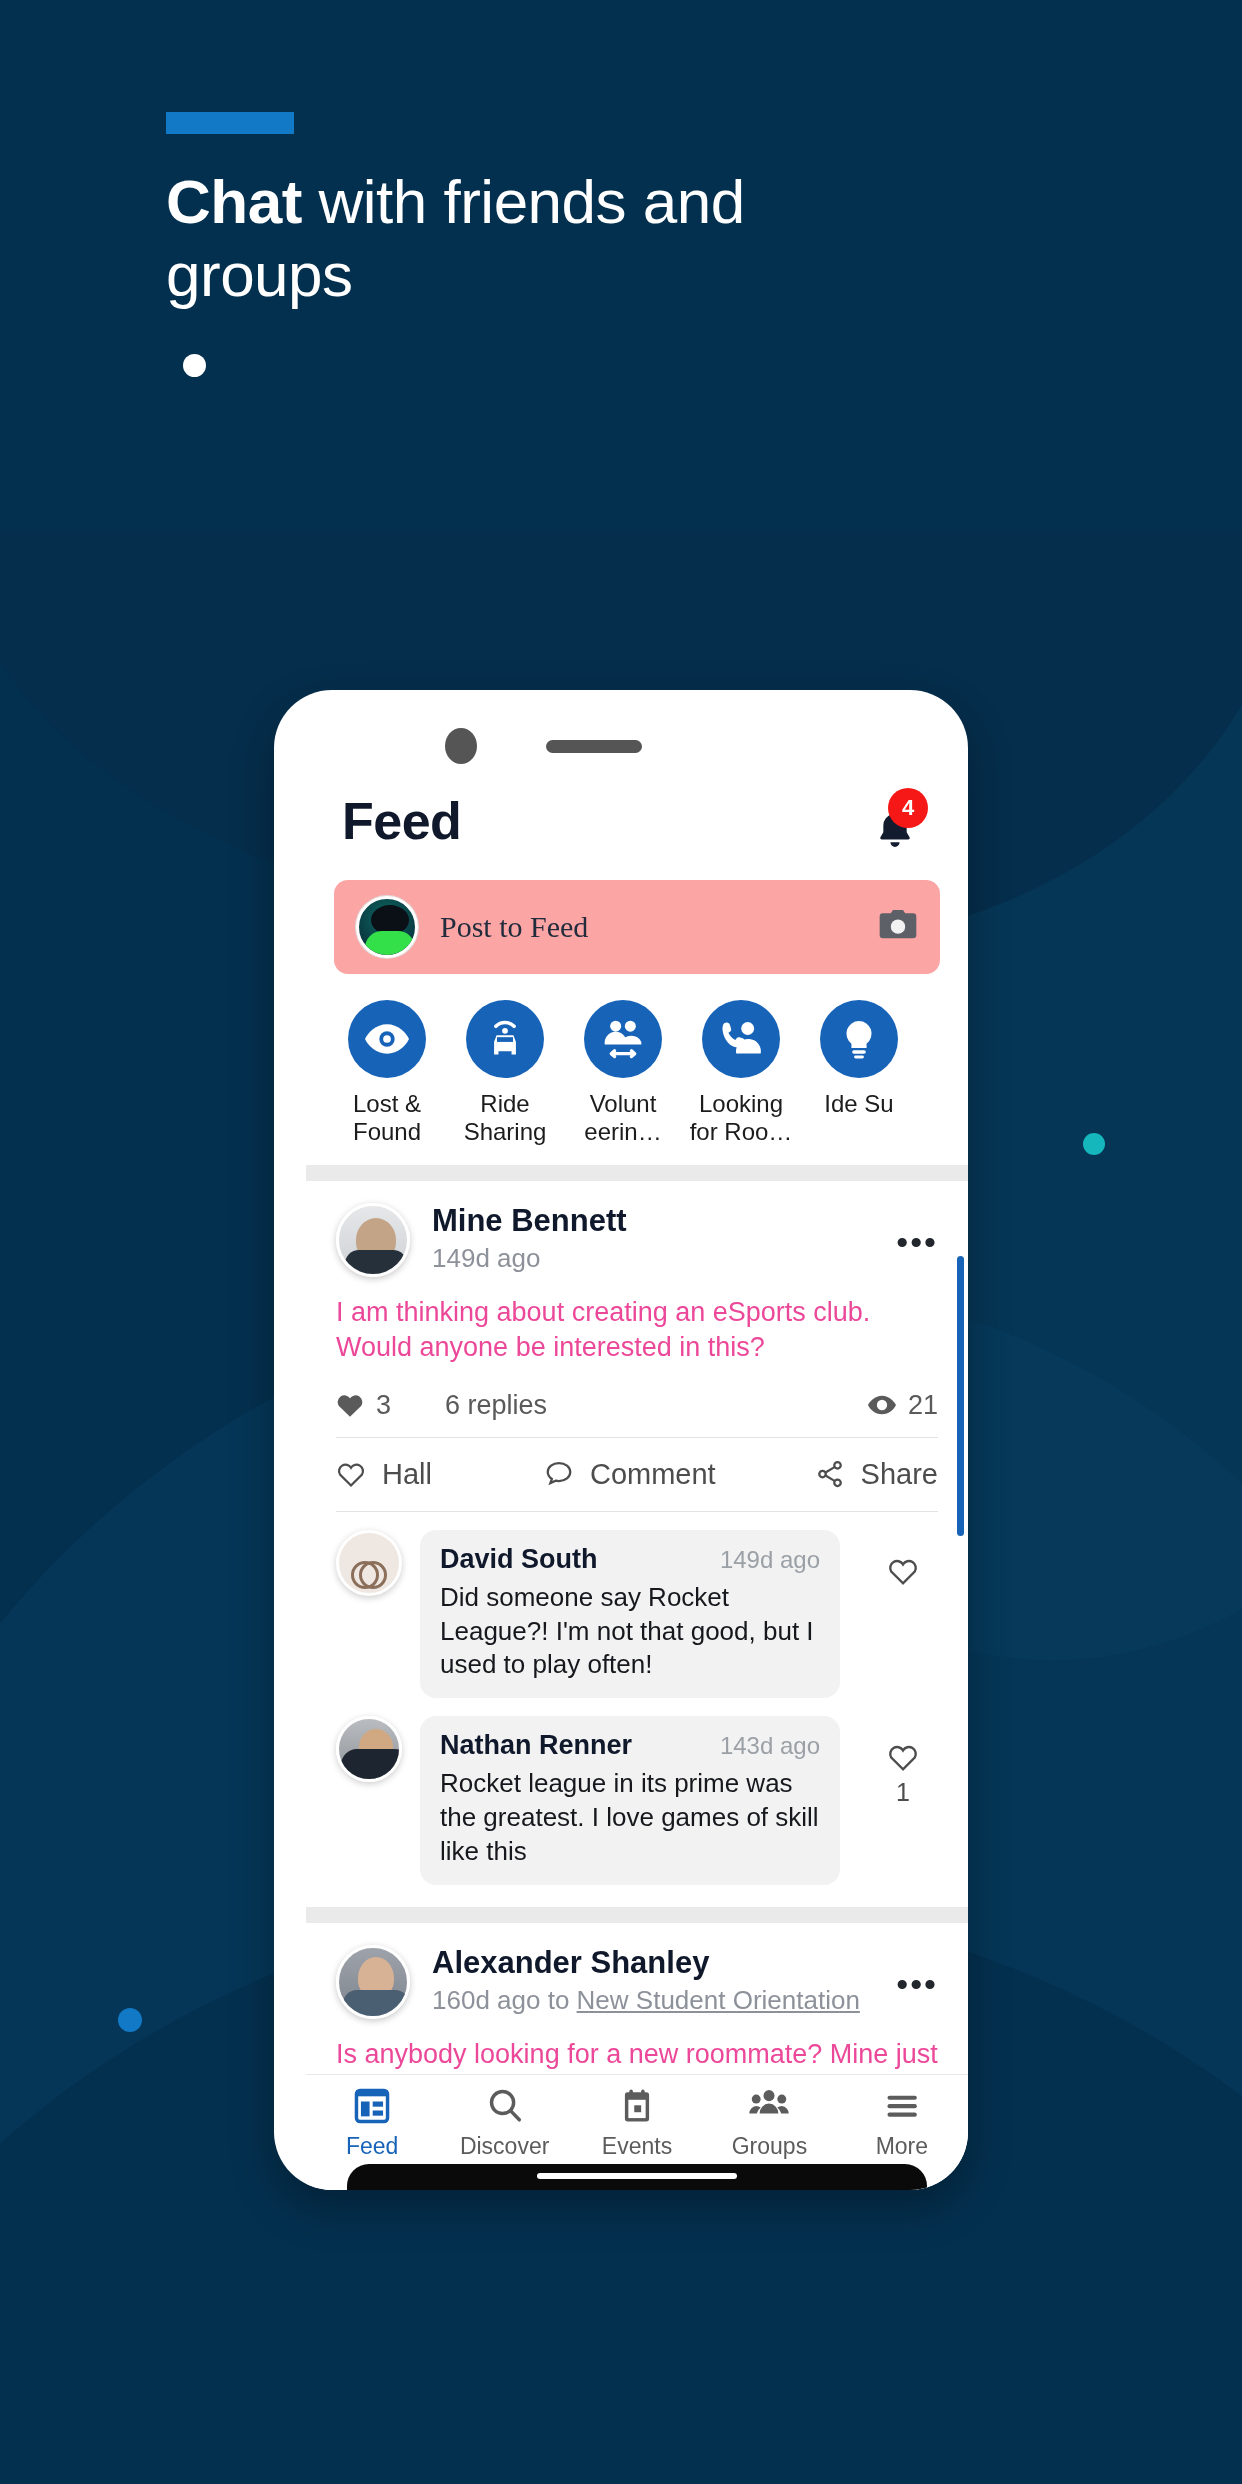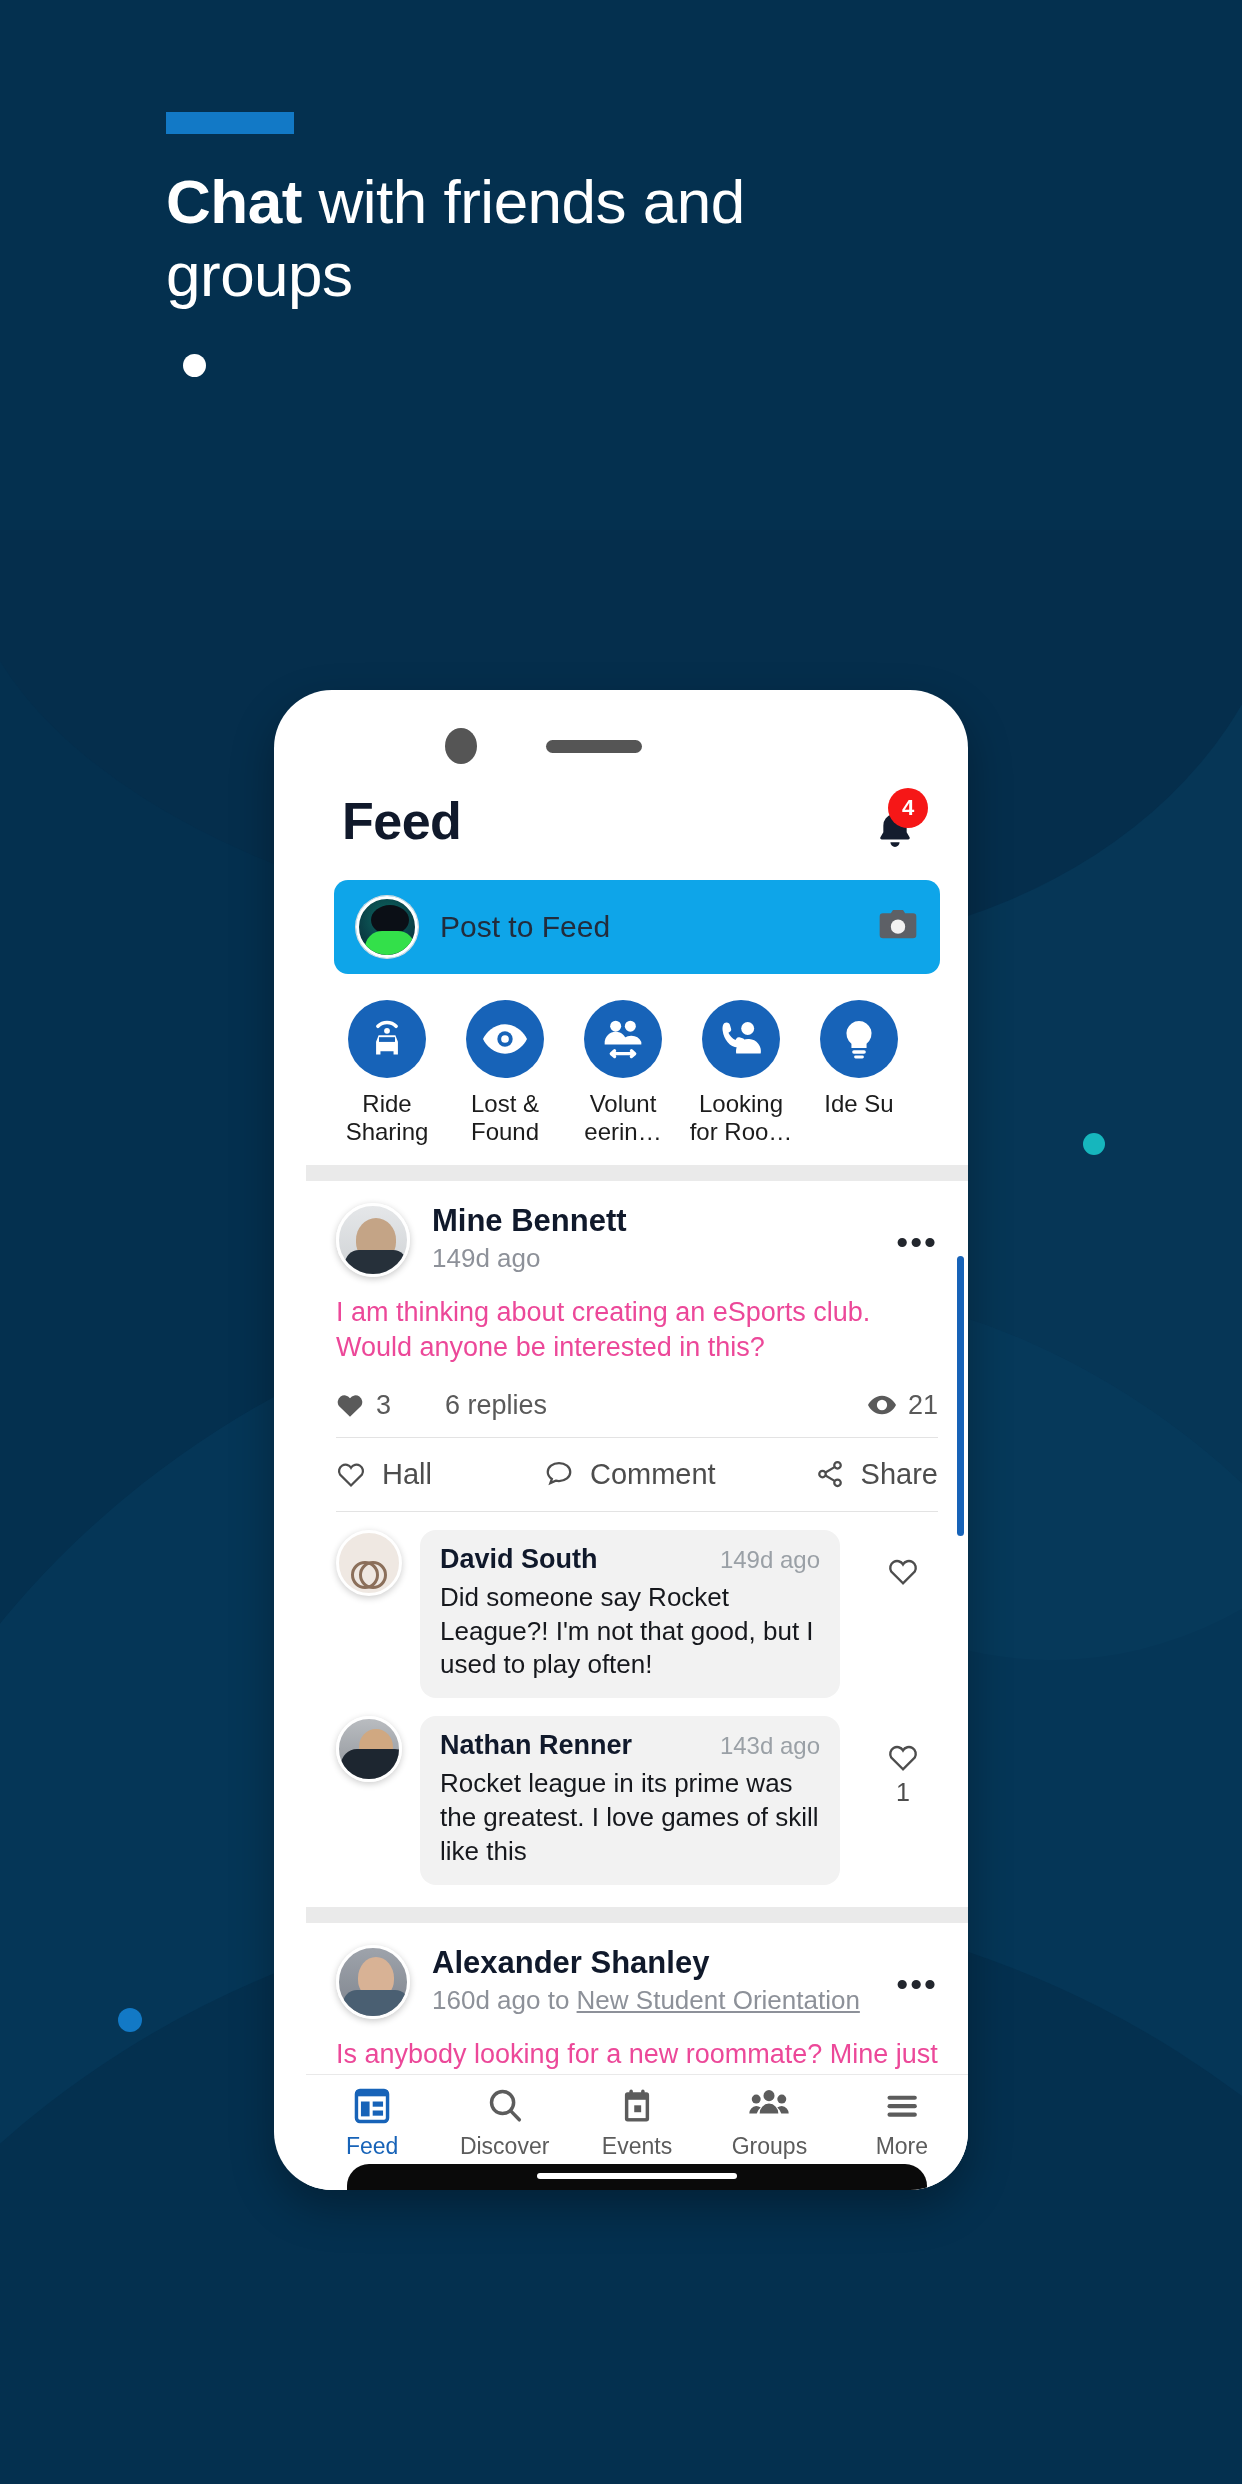--- a/index.html
+++ b/index.html
@@ -88,22 +88,22 @@
     position:absolute; right:-2px; top:-2px;
     width:40px; height:40px; border-radius:50%;
     background:#f61717; color:#fff;
     font-size:22px; font-weight:600;
     display:flex; align-items:center; justify-content:center;
   }
 
   
   .post-box {
     margin:28px 28px 0 28px;
-    height:94px; background:#0ea5e9; border-radius:14px;
-    display:flex; align-items:center; padding:0 22px;
+    height:94px; background:#fca5a5; border-radius:14px;
+    display:flex; align-items:center; padding:0 22px;font-family:Liberation Serif, serif;
   }
   .pb-avatar {
     width:62px; height:62px; border-radius:50%;
     background:radial-gradient(circle at 50% 35%, #0d6b63 0%, #0a3f46 60%, #062b33 100%);
     border:3px solid #ffffff; box-shadow:0 0 0 1px #dcdcdc;
     position:relative; overflow:hidden; flex:none;
   }
   .pb-avatar::before{content:"";position:absolute;left:12px;top:6px;width:38px;height:30px;border-radius:50%;background:#0b0f16;}
   .pb-avatar::after{content:"";position:absolute;left:6px;bottom:-10px;width:50px;height:34px;border-radius:18px;background:#33e04a;}
   .pb-label { margin-left:22px; font-size:30px; color:#222c3c; }
@@ -243,39 +243,39 @@
           <path fill="#5d6066" d="M9 1h6l1.3 2H21a2 2 0 0 1 2 2v11a2 2 0 0 1-2 2H3a2 2 0 0 1-2-2V5a2 2 0 0 1 2-2h4.7z"></path>
           <circle cx="12" cy="11" r="4.3" fill="#f2f2f2"></circle>
         </svg>
       </span>
     </div>
 
     <div class="cats">
 
       <div class="cat">
         <div class="cat-ic">
+          <svg width="44" height="30" viewBox="0 0 24 16">
+            <path fill="#fff" d="M12 0C6 0 1.6 4.6 0 8c1.6 3.4 6 8 12 8s10.4-4.6 12-8c-1.6-3.4-6-8-12-8z"></path>
+            <circle cx="12" cy="8" r="4.2" fill="#1763b8"></circle>
+            <circle cx="12" cy="8" r="2.1" fill="#fff"></circle>
+          </svg>
+        </div>
+        <div class="cat-lbl">Lost &amp; Found</div>
+      </div>
+
+      <div class="cat">
+        <div class="cat-ic">
           <svg width="40" height="44" viewBox="0 0 22 24">
             <path d="M6 5a7 7 0 0 1 10 0" stroke="#fff" stroke-width="2" fill="none" stroke-linecap="round"></path>
             <circle cx="11" cy="7.5" r="1.6" fill="#fff"></circle>
             <path fill="#fff" d="M5 13.5 6.4 10h9.2L17 13.5v7h-2.4v-1.8H7.4v1.8H5z"></path>
             <rect x="6.6" y="11" width="8.8" height="2.6" fill="#1763b8"></rect>
           </svg>
         </div>
         <div class="cat-lbl">Ride Sharing</div>
-      </div>
-
-      <div class="cat">
-        <div class="cat-ic">
-          <svg width="44" height="30" viewBox="0 0 24 16">
-            <path fill="#fff" d="M12 0C6 0 1.6 4.6 0 8c1.6 3.4 6 8 12 8s10.4-4.6 12-8c-1.6-3.4-6-8-12-8z"></path>
-            <circle cx="12" cy="8" r="4.2" fill="#1763b8"></circle>
-            <circle cx="12" cy="8" r="2.1" fill="#fff"></circle>
-          </svg>
-        </div>
-        <div class="cat-lbl">Lost &amp; Found</div>
       </div>
 
       <div class="cat">
         <div class="cat-ic">
           <svg width="44" height="42" viewBox="0 0 24 22">
             <circle cx="8" cy="4" r="3" fill="#fff"></circle>
               <circle cx="16" cy="4" r="3" fill="#fff"></circle>
             <path fill="#fff" d="M2 13a6 6 0 0 1 12 0v1H2zM11 13a6 6 0 0 1 11-.3V14h-11z"></path>
             <path d="M6 19h12M7.4 17.4 5.6 19l1.8 1.6M16.6 17.4 18.4 19l-1.8 1.6" stroke="#fff" stroke-width="1.8" fill="none" stroke-linecap="round" stroke-linejoin="round"></path>
           </svg>

